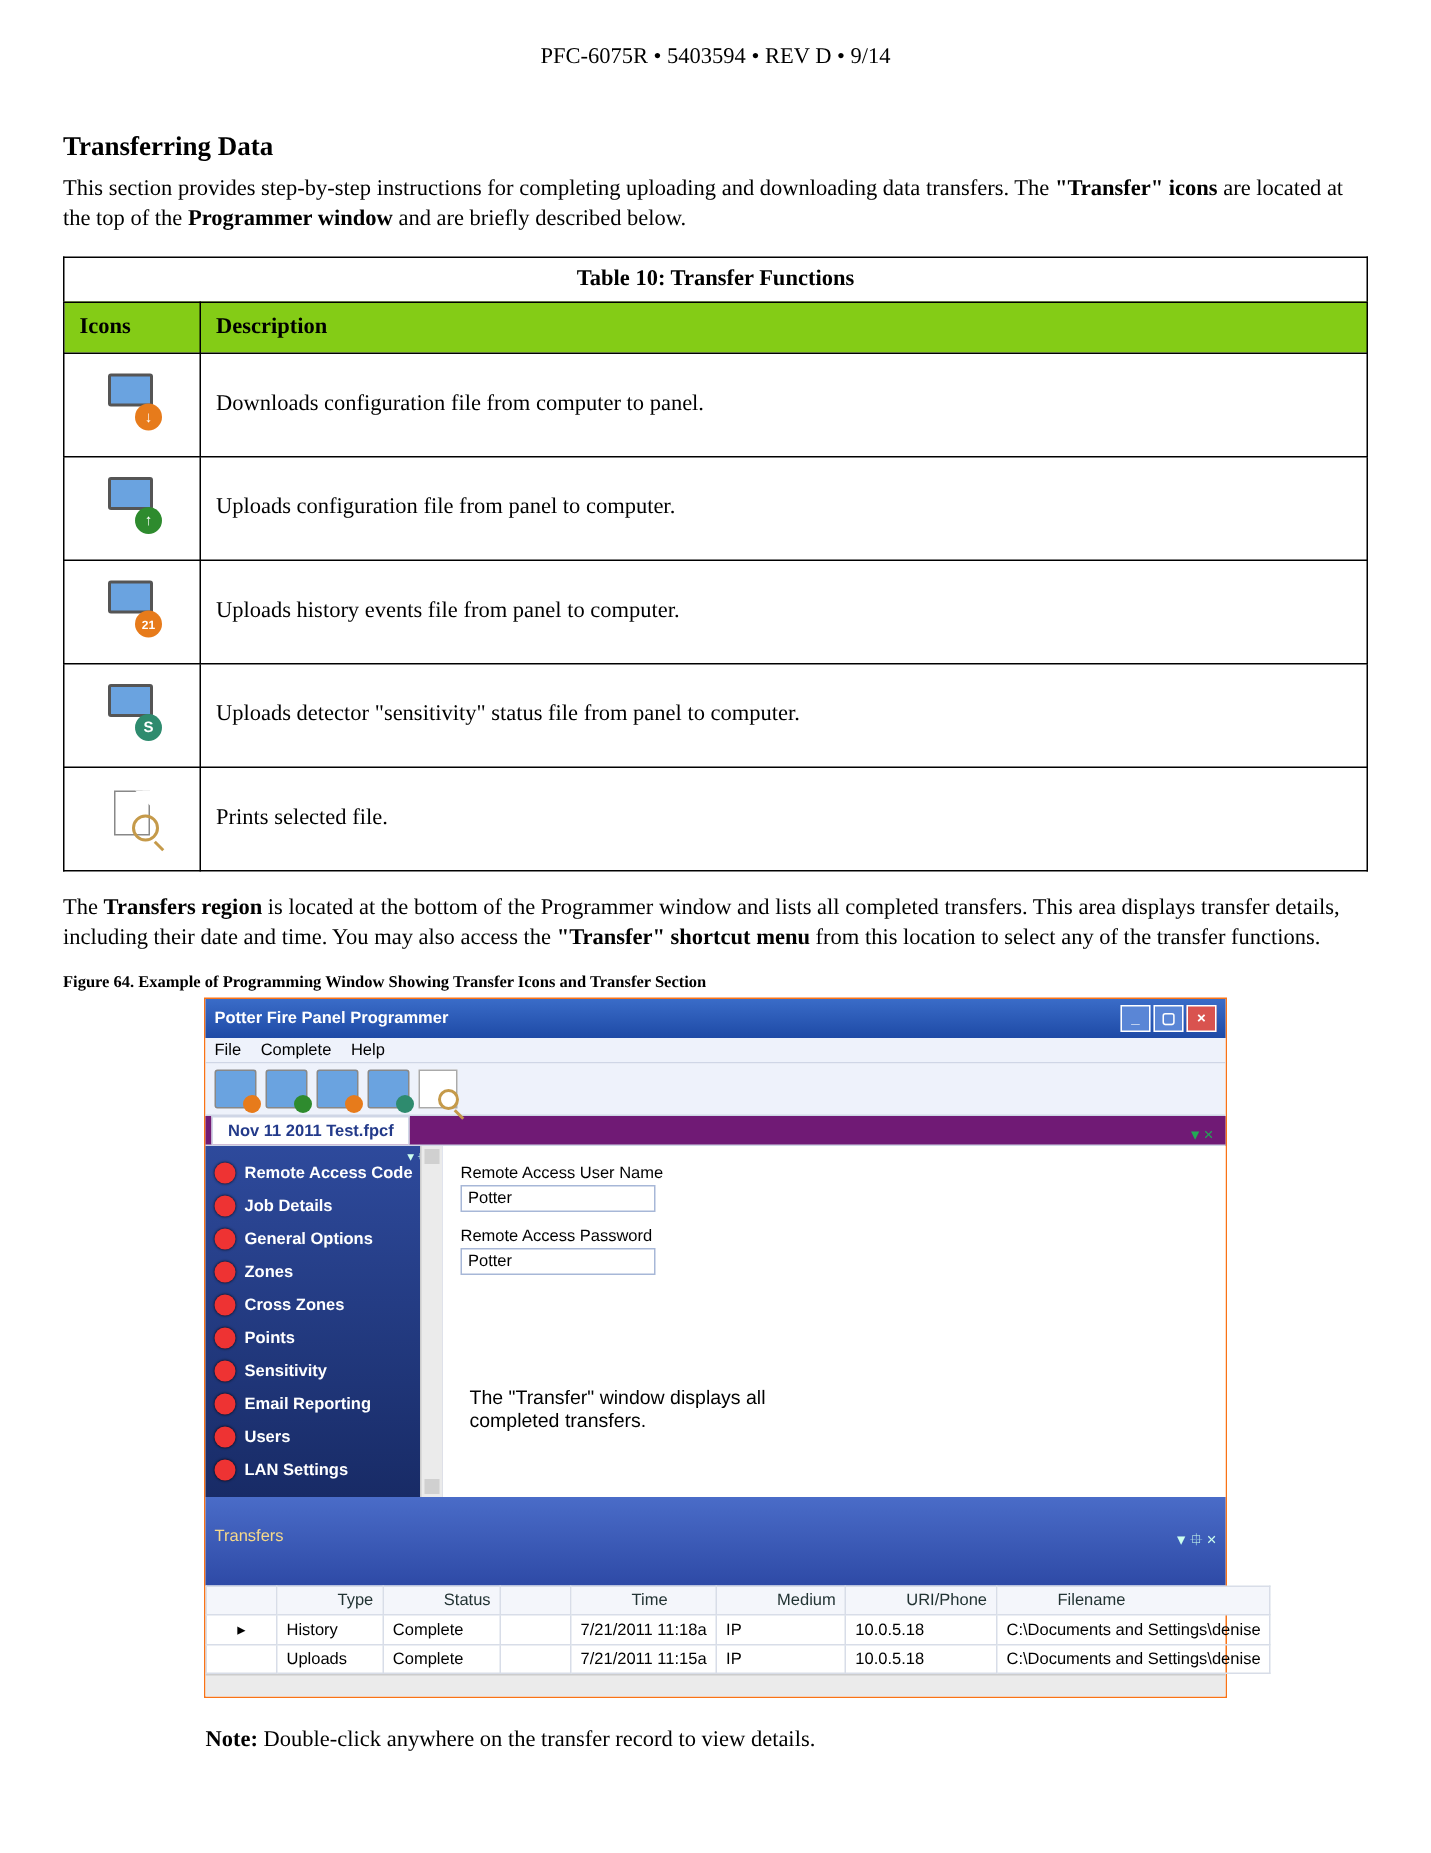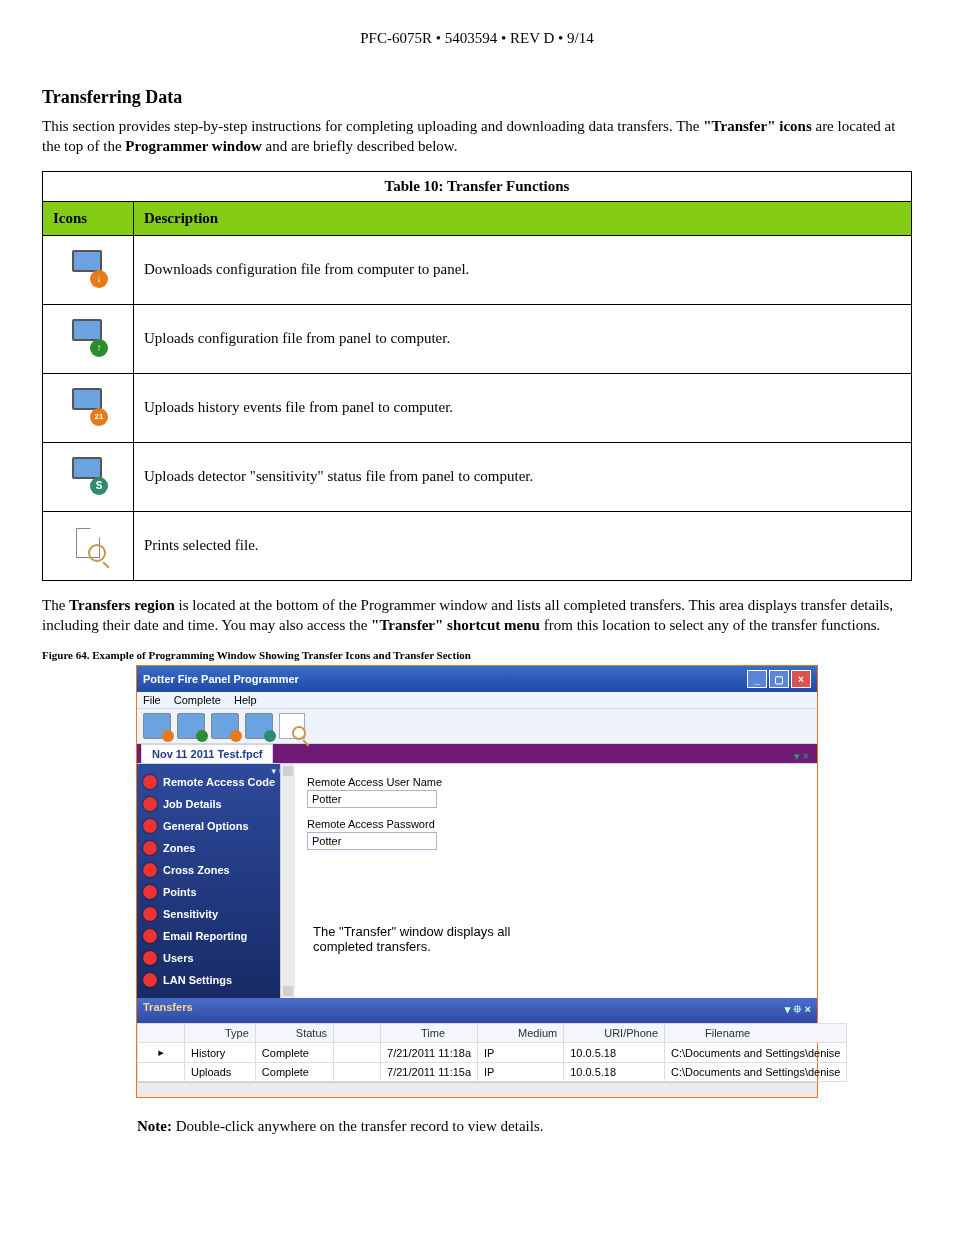--- a/index.html
+++ b/index.html
@@ -211,22 +211,22 @@
     border: 1px solid #a7b7d7; padding: 2px 4px; width: 120px;
     font: inherit; background: #fff;
   }
   .annotation {
     position: absolute; top: 160px; left: 18px;
     font-family: Arial, sans-serif; font-size: 13px; color: #000;
   }
 
   .transfers-bar {
     background: linear-gradient(#4a6cc8, #2e4aa6);
-    color: #f6d98a; font-weight: bold;
-    padding: 3px 6px;
+    color: #f6d98a; font-weight: normal;
+    padding: 20px 6px;
     display: flex; justify-content: space-between;
   }
   .transfers-bar .ctrls { color: #cfe; font-family: Arial; }
   .grid {
     width: 100%; border-collapse: collapse; font-size: 11px;
   }
   .grid th, .grid td {
     border: 1px solid #d8dde8; padding: 3px 6px; text-align: left;
     white-space: nowrap; overflow: hidden;
   }

